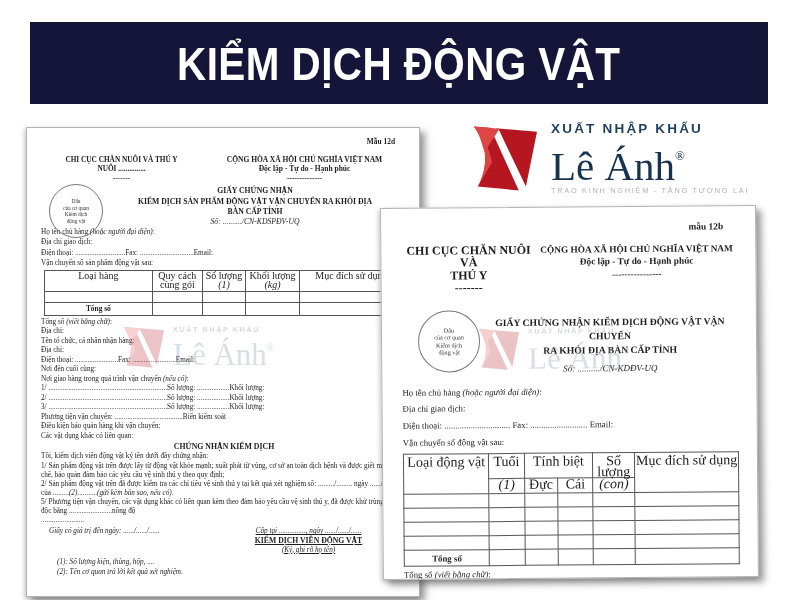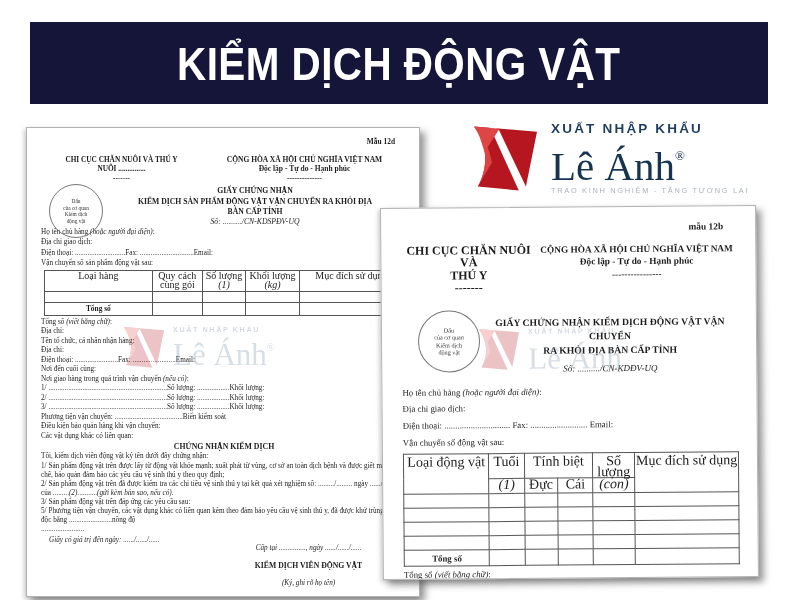--- a/index.html
+++ b/index.html
@@ -81,21 +81,21 @@
   .th-sub{display:block;font-style:italic;}
   .th-sub.rm{font-style:normal;}
 
   .cert-head{text-align:center;font-weight:bold;font-size:7.8px;line-height:10px;margin:1px 0 0 0;}
   .cert p{margin:0;line-height:9.1px;}
   .dots{margin:0;line-height:9px;}
 
   .sig-row{display:flex;margin-top:2px;}
   .sig-left{font-style:italic;width:45%;padding-left:8px;}
   .sig-right{width:55%;text-align:center;}
-  .sig-right p{margin:8px;}
+  .sig-right p{margin:0;text-decoration:underline;}
   .sig-place{font-style:italic;}
   .sig-title{font-weight:bold;font-size:7.7px;line-height:9.6px;}
   .sig-note{font-style:italic;}
   .footnotes{margin-top:4px;font-style:italic;}
   .footnotes .ln{line-height:9.4px;padding-left:16px;}
 
   
   .wm{position:absolute;display:flex;align-items:center;gap:6px;opacity:.34;pointer-events:none;}
   .left-doc .wm{left:92px;top:196px;}
   .right-doc .wm{left:92px;top:118px;}
@@ -228,21 +228,20 @@
         <p class="ln">Điều kiện bảo quản hàng khi vận chuyển:</p>
         <p class="ln">Các vật dụng khác có liên quan:</p>
       </div>
 
     <p class="cert-head">CHỨNG NHẬN KIỂM DỊCH</p>
     <div class="cert">
 
     <p>Tôi, kiểm dịch viên động vật ký tên dưới đây chứng nhận:</p>
         <p>1/ Sản phẩm động vật trên được lấy từ động vật khỏe mạnh; xuất phát từ vùng, cơ sở an toàn dịch bệnh và được giết mổ, sơ chế, bảo quản đảm bảo các yêu cầu vệ sinh thú y theo quy định;</p>
         <p>2/ Sản phẩm động vật trên đã được kiểm tra các chỉ tiêu vệ sinh thú y tại kết quả xét nghiệm số: ........./......... ngày ....../....../...... của .........<i>(2)</i>...........<i>(gửi kèm bản sao, nếu có)</i>.</p>
-        <p>3/ Sản phẩm động vật trên đáp ứng các yêu cầu sau:</p>
         <p>5/ Phương tiện vận chuyển, các vật dụng khác có liên quan kèm theo đảm bảo yêu cầu vệ sinh thú y, đã được khử trùng tiêu độc bằng ........................nồng độ</p>
       </div>
     <p class="dots">........................</p>
 
     <div class="sig-row">
       <div class="sig-left">Giấy có giá trị đến ngày: ....../....../......</div>
       <div class="sig-right">
         <p class="sig-place">Cấp tại ..............., ngày ....../....../......</p>
         <p class="sig-title">KIỂM DỊCH VIÊN ĐỘNG VẬT</p>
         <p class="sig-note">(Ký, ghi rõ họ tên)</p>

